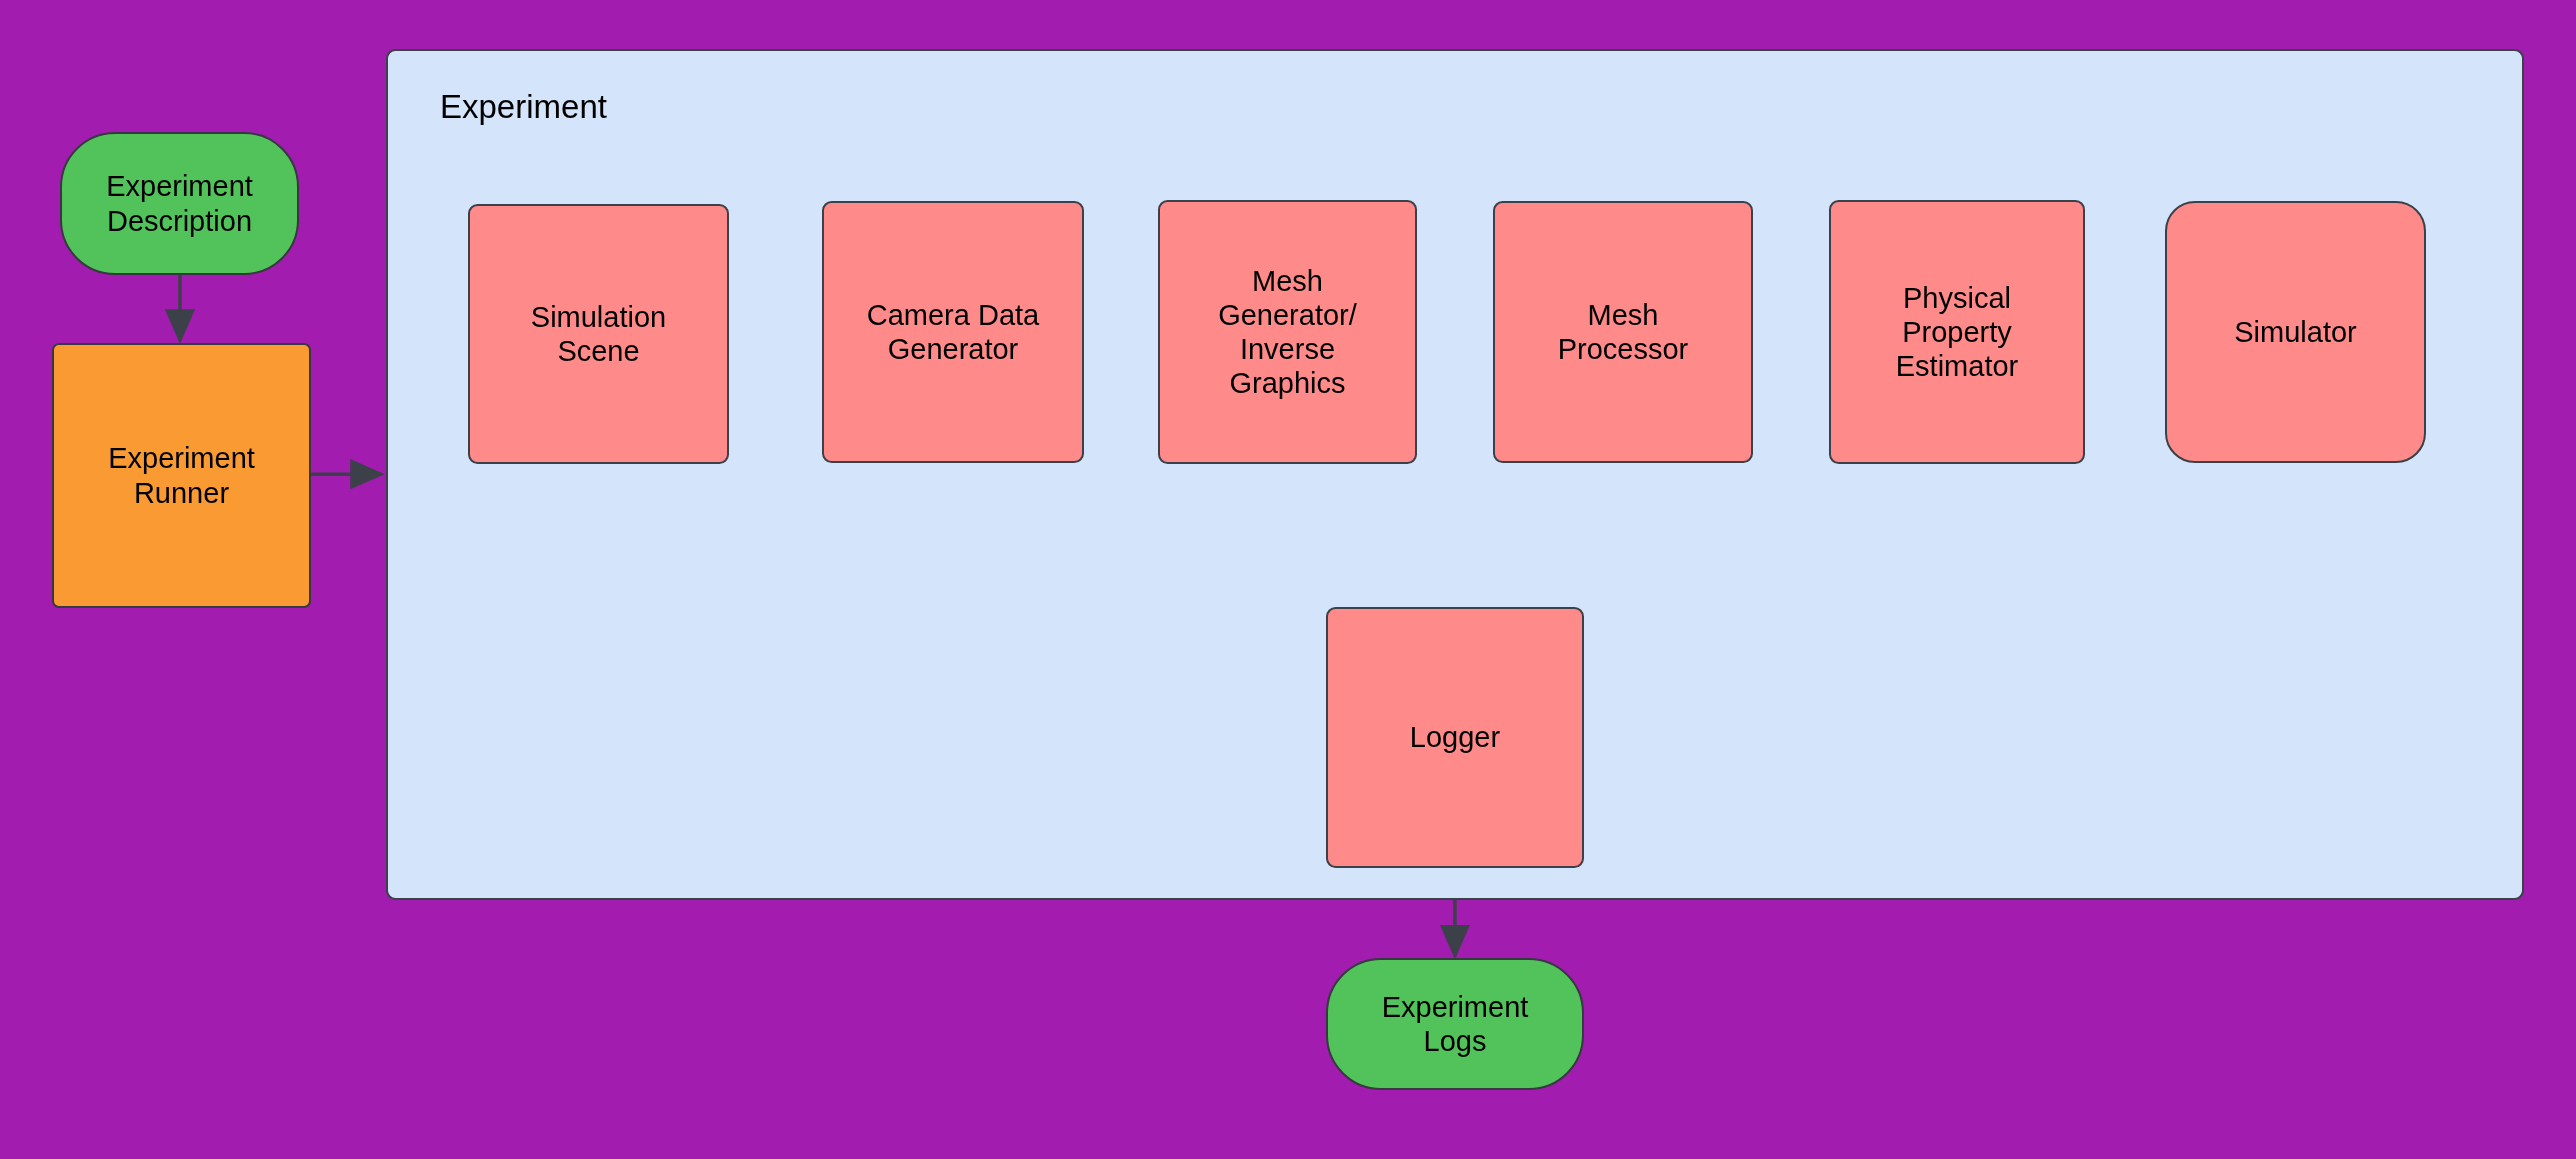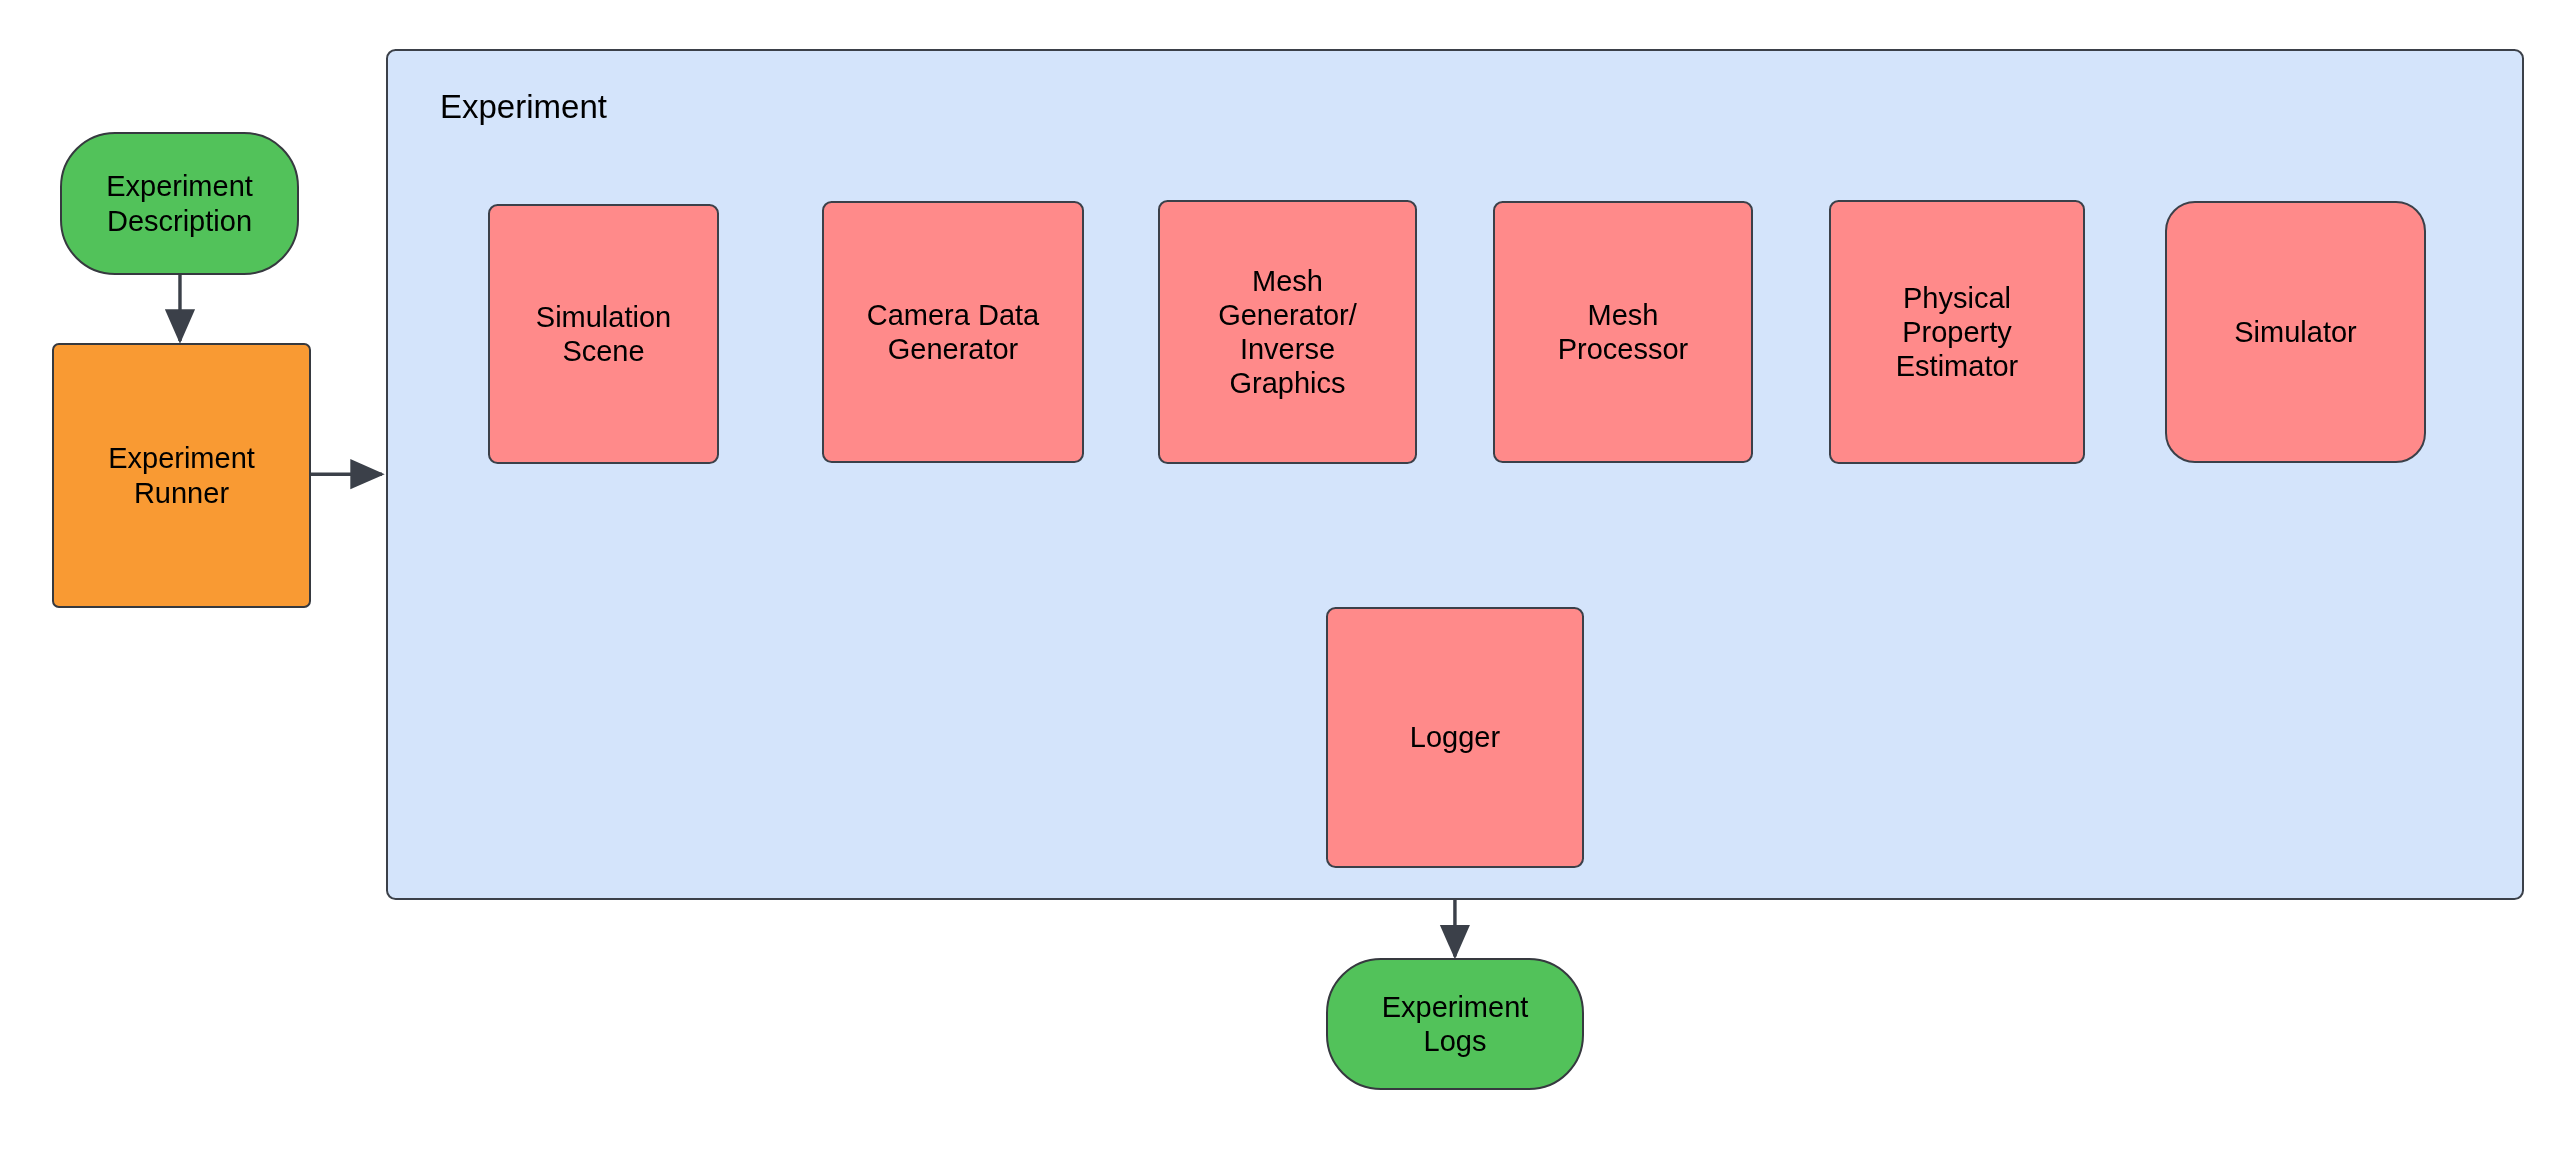--- a/index.html
+++ b/index.html
@@ -10,21 +10,21 @@
   body {
     width: 2576px;
     height: 1160px;
     font-family: "Liberation Sans", sans-serif;
     overflow: hidden;
   }
   #stage {
     position: relative;
     width: 2576px;
     height: 1160px;
-    background: #ffffff;
+    background: #a21caf;
   }
   svg.edges {
     position: absolute;
     left: 0;
     top: 0;
     width: 2576px;
     height: 1160px;
     pointer-events: none;
   }
   .node {
@@ -115,21 +115,21 @@
   <div class="container-box" style="left:386px; top:49px; width:2138px; height:851px;"></div>
 
   <div class="container-title" style="left:440px; top:88px;">Experiment</div>
 
   <div class="node terminal" style="left:60px; top:132px; width:239px; height:143px;">Experiment
 Description</div>
 
   <div class="node runner" style="left:52px; top:343px; width:259px; height:265px;">Experiment
 Runner</div>
 
-  <div class="node stage-box" style="left:488px; top:204px; width:231px; height:260px;">Simulation
+  <div class="node stage-box" style="left:468px; top:204px; width:261px; height:260px;">Simulation
 Scene</div>
 
   <div class="node stage-box" style="left:822px; top:201px; width:262px; height:262px;">Camera Data
 Generator</div>
 
   <div class="node stage-box" style="left:1158px; top:200px; width:259px; height:264px;">Mesh
 Generator/
 Inverse
 Graphics</div>
 

